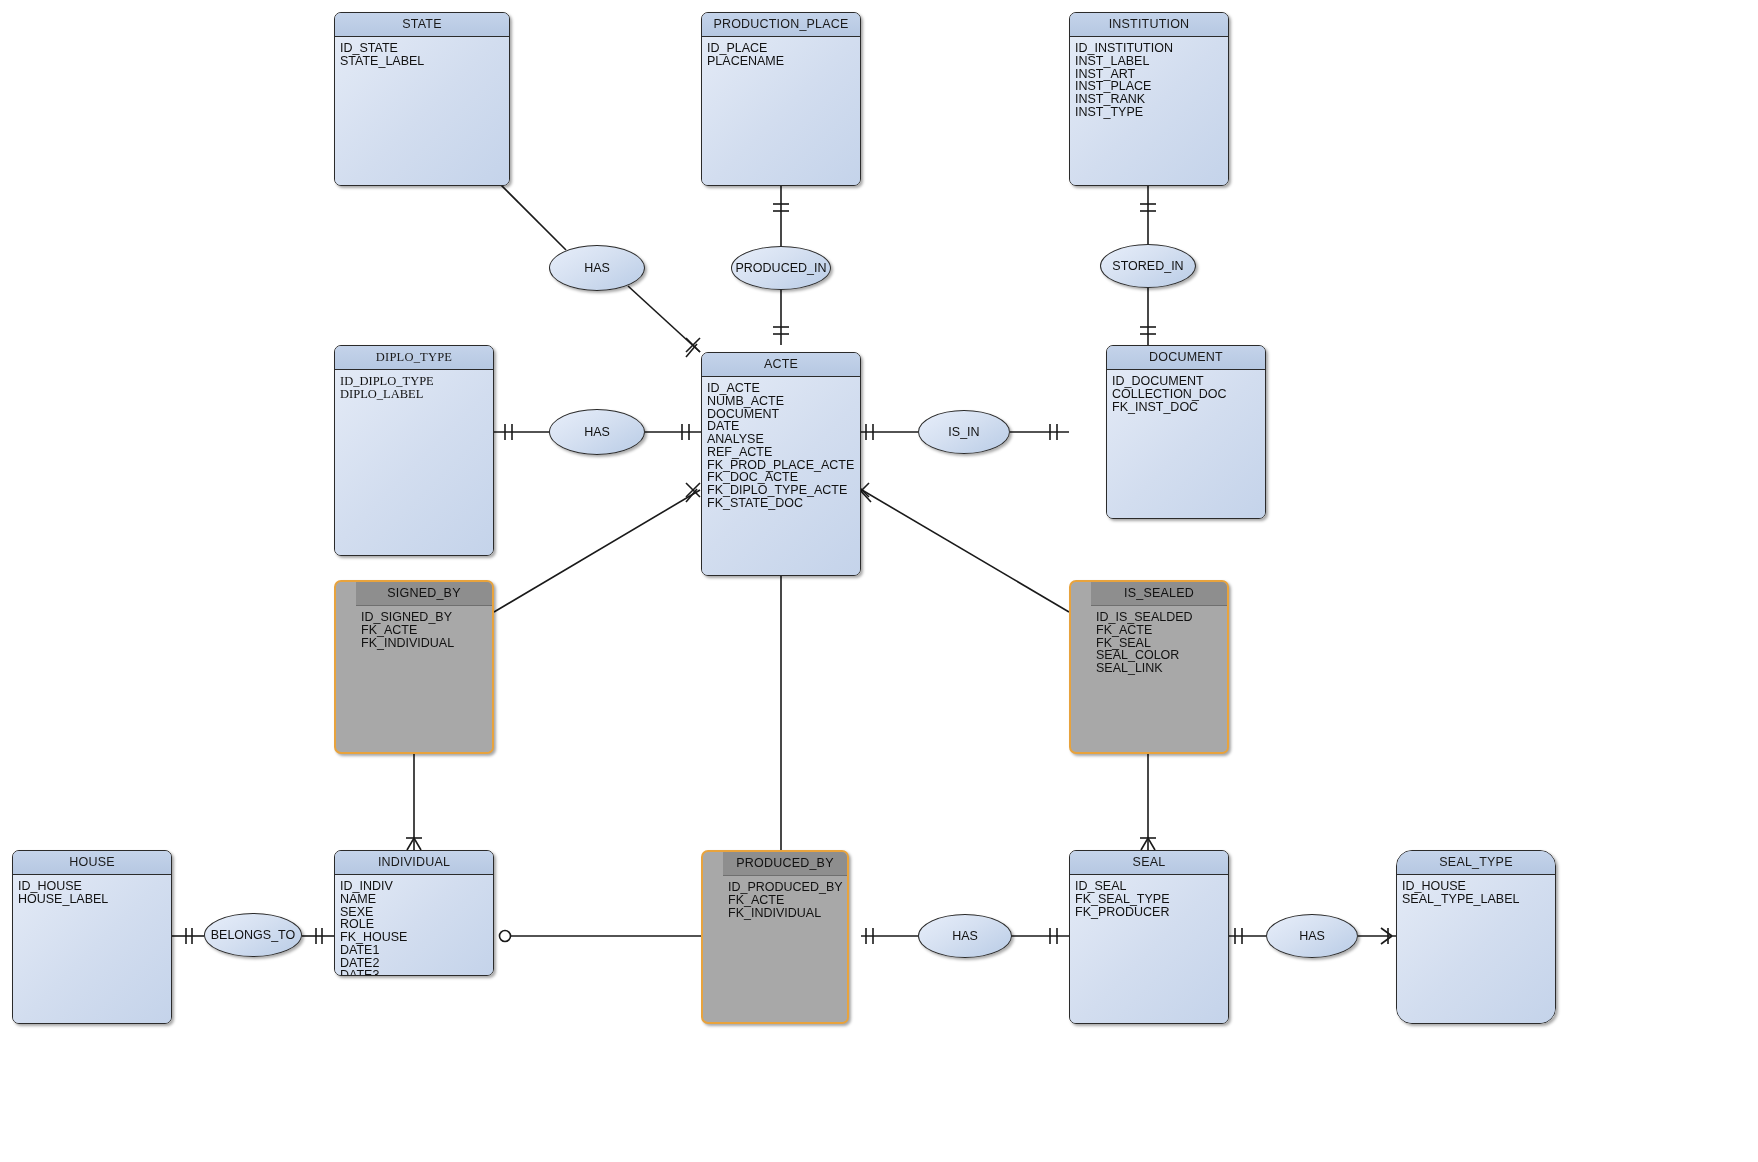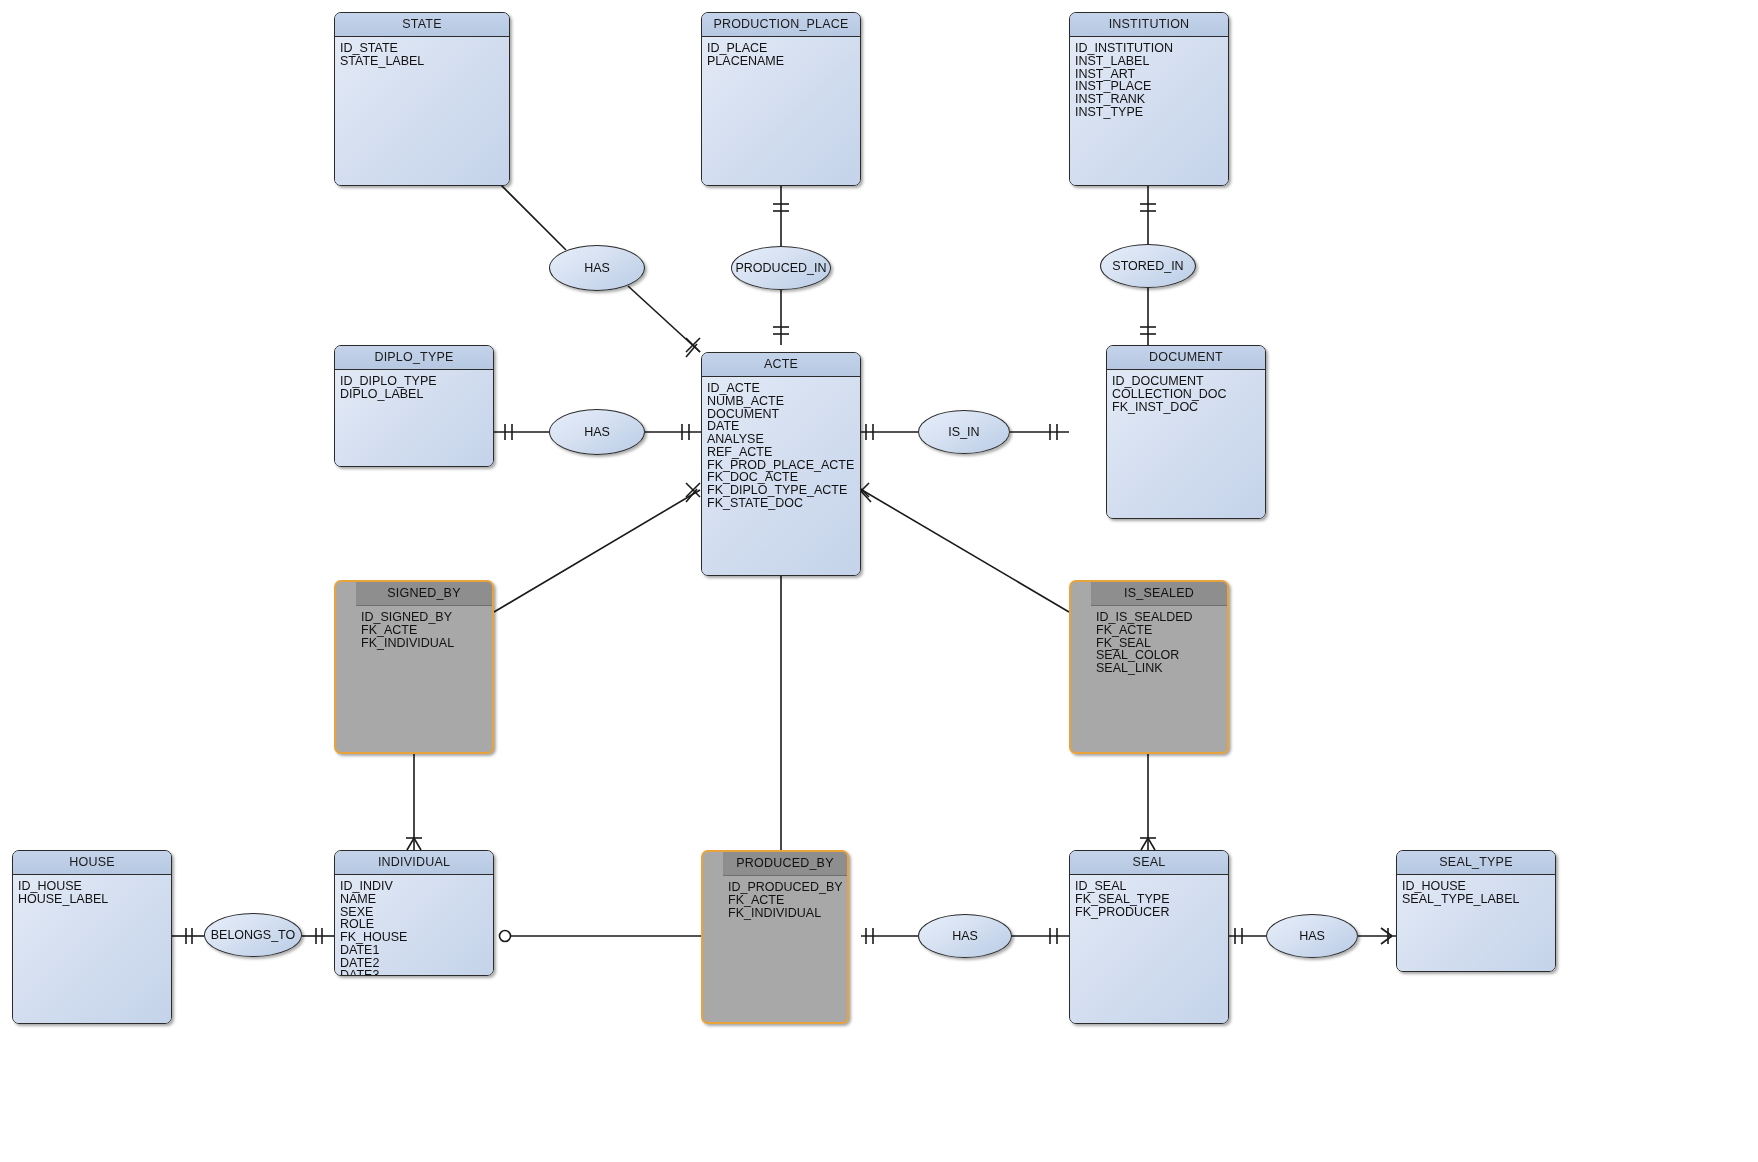--- a/index.html
+++ b/index.html
@@ -206,21 +206,21 @@
         <div class="ttl">INSTITUTION</div>
         <div class="body">
           <div class="attr">ID_INSTITUTION</div>
           <div class="attr">INST_LABEL</div>
           <div class="attr">INST_ART</div>
           <div class="attr">INST_PLACE</div>
           <div class="attr">INST_RANK</div>
           <div class="attr">INST_TYPE</div>
         </div>
       </div>
-      <div class="entity" style="left: 334px; top: 345px; width: 160px; height: 122px;">
+      <div class="entity" style="left: 334px; top: 345px; width: 160px; height: 211px; font-family: Liberation Serif, serif;">
         <div class="ttl">DIPLO_TYPE</div>
         <div class="body">
           <div class="attr">ID_DIPLO_TYPE</div>
           <div class="attr">DIPLO_LABEL</div>
         </div>
       </div>
       <div class="entity" style="left: 701px; top: 352px; width: 160px; height: 224px;">
         <div class="ttl">ACTE</div>
         <div class="body">
           <div class="attr">ID_ACTE</div>
@@ -290,21 +290,21 @@
         </div>
       </div>
       <div class="entity" style="left: 1069px; top: 850px; width: 160px; height: 174px;">
         <div class="ttl">SEAL</div>
         <div class="body">
           <div class="attr">ID_SEAL</div>
           <div class="attr">FK_SEAL_TYPE</div>
           <div class="attr">FK_PRODUCER</div>
         </div>
       </div>
-      <div class="entity" style="left: 1396px; top: 850px; width: 160px; height: 122px;">
+      <div class="entity" style="left: 1396px; top: 850px; width: 160px; height: 174px; border-radius: 16px;">
         <div class="ttl">SEAL_TYPE</div>
         <div class="body">
           <div class="attr">ID_HOUSE</div>
           <div class="attr">SEAL_TYPE_LABEL</div>
         </div>
       </div>
       <div class="rel" style="left: 549px; top: 245px; width: 96px; height: 46px;">
         <span>HAS</span>
       </div>
       <div class="rel" style="left: 731px; top: 246px; width: 100px; height: 44px;">

